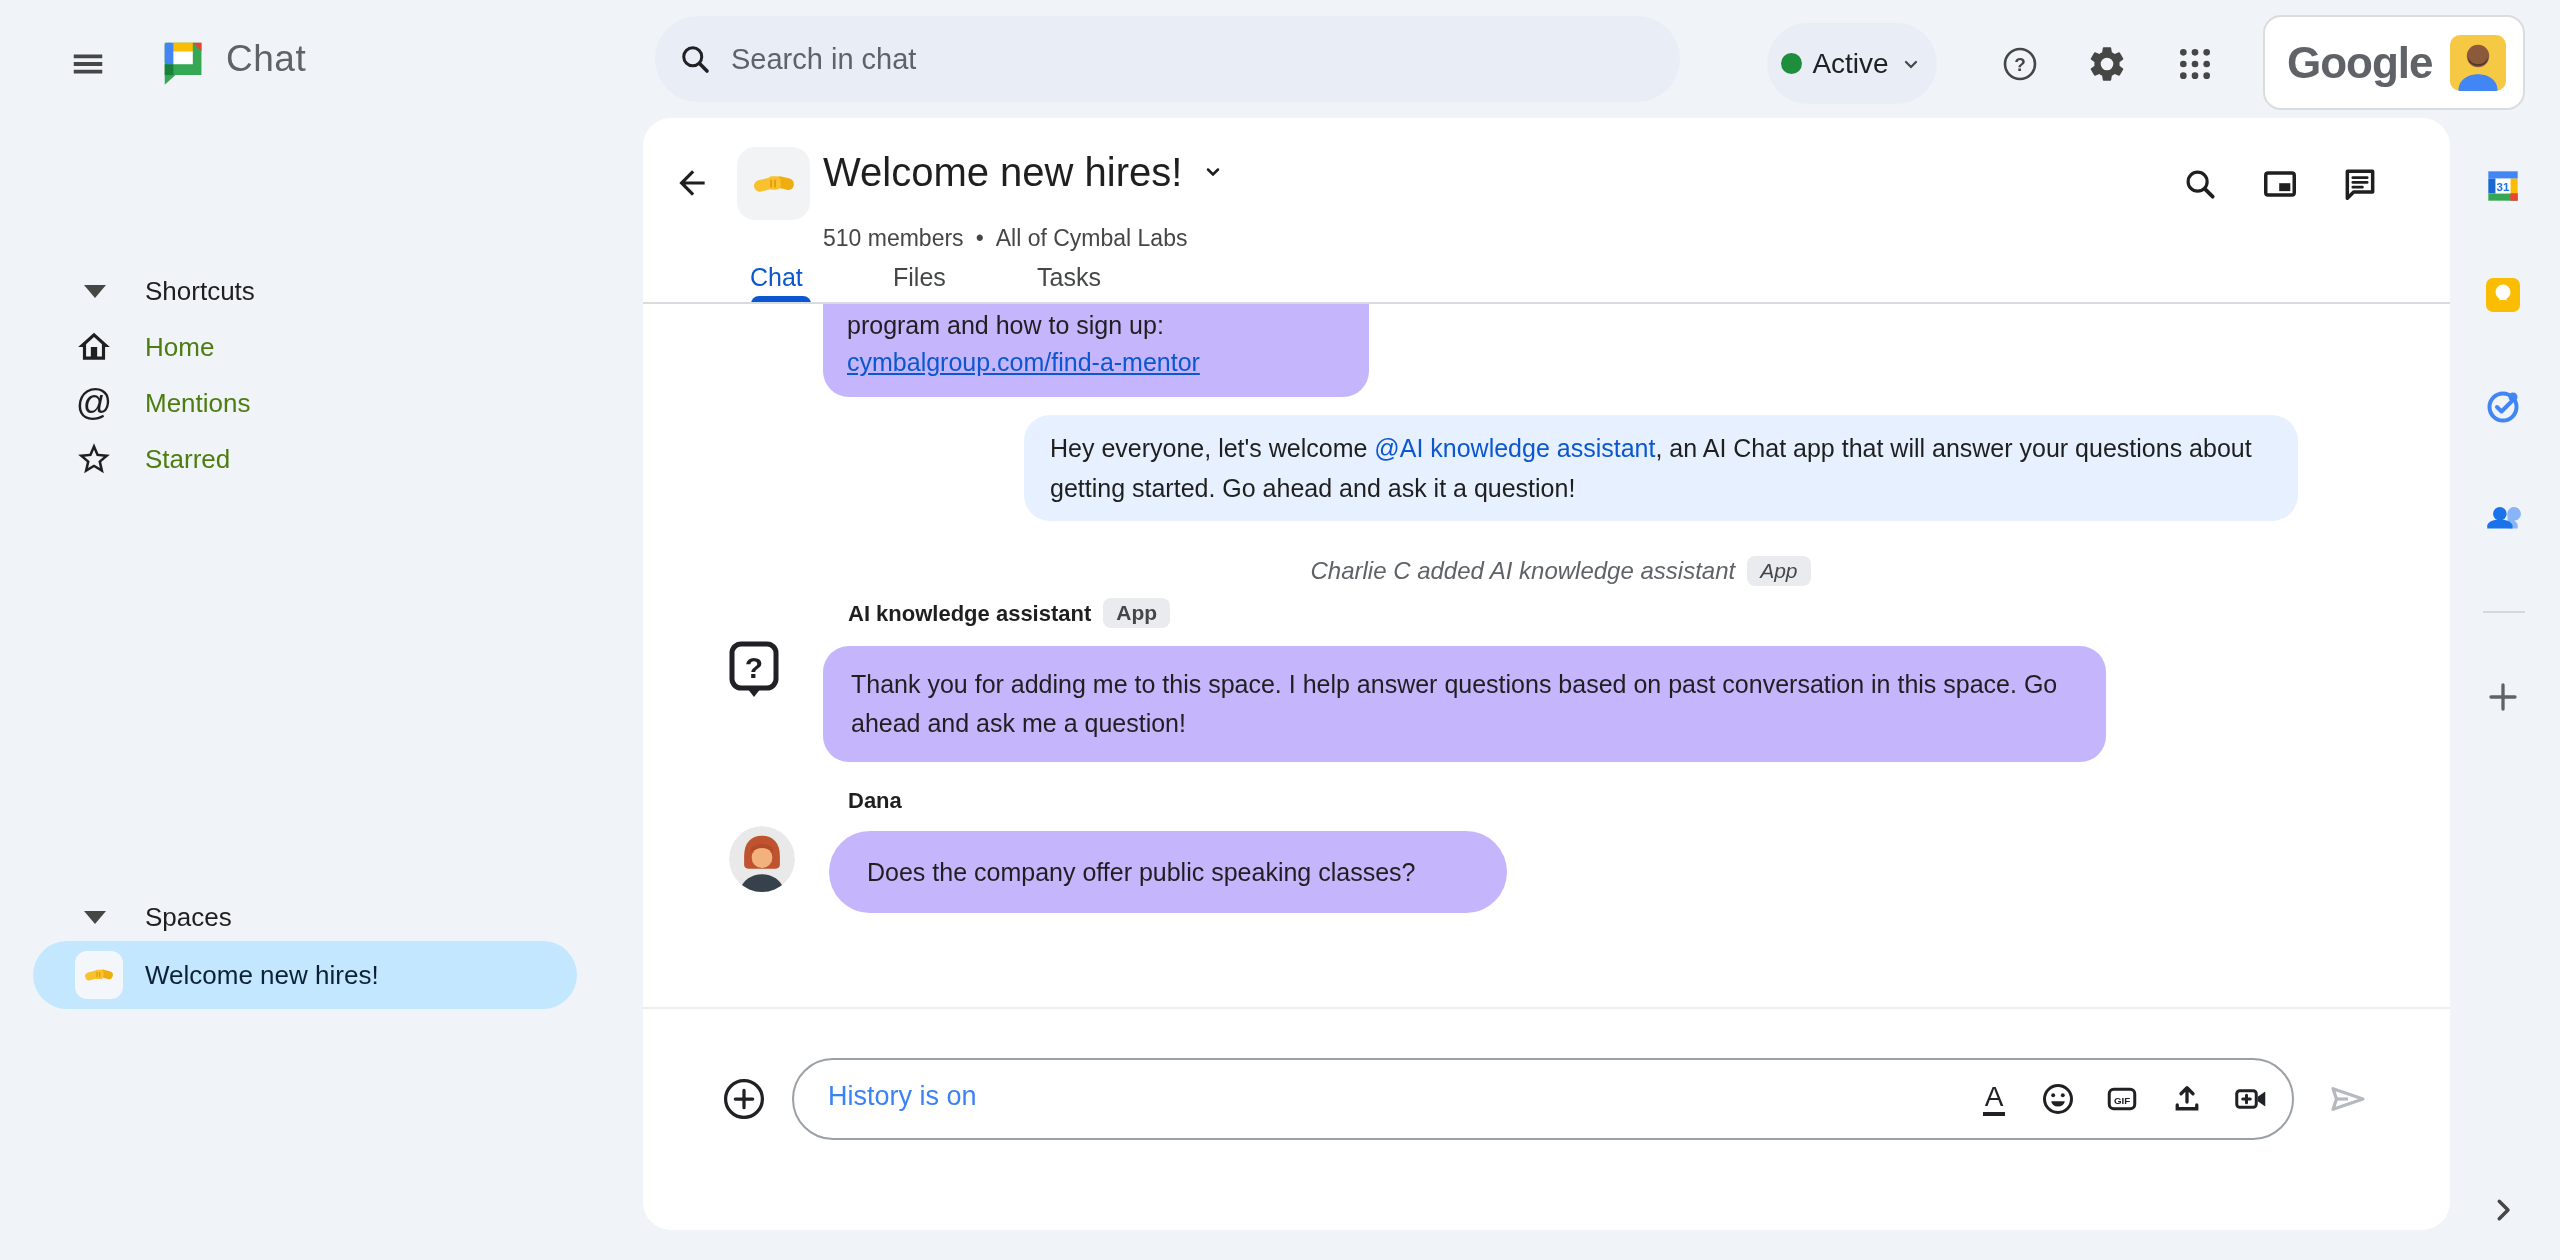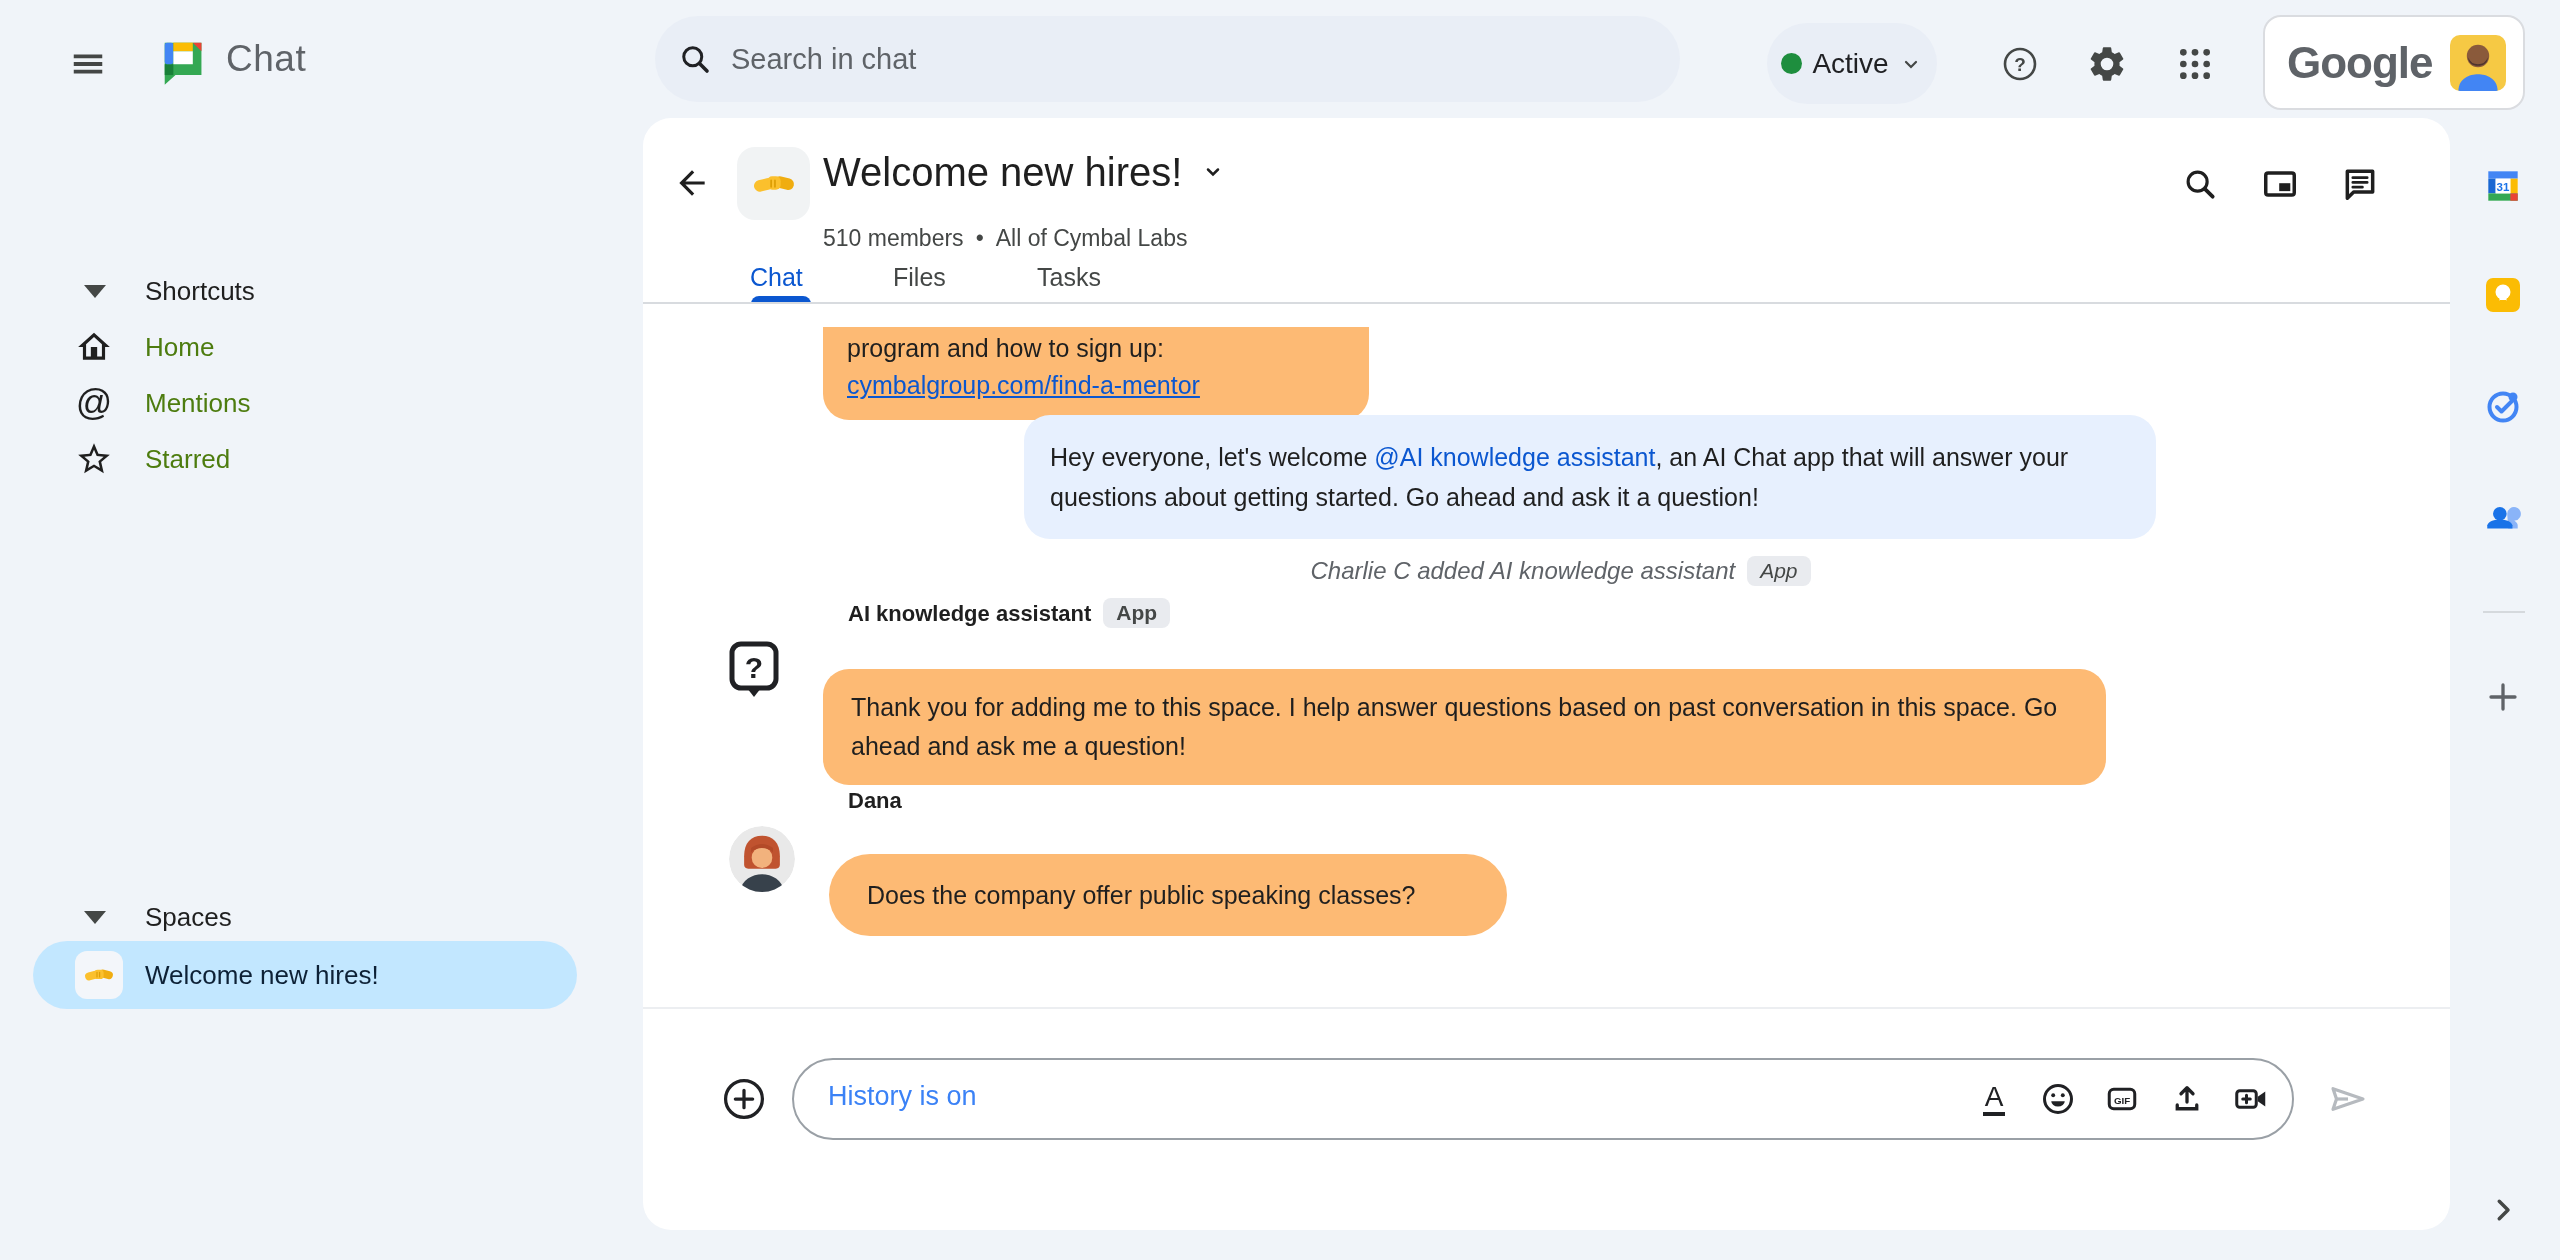--- a/index.html
+++ b/index.html
@@ -46,24 +46,24 @@
   .space-title { font-size:40px; color:#1f1f1f; line-height:48px; }
   .title-chevron { margin-left:16px; color:#1f1f1f; }
   .subtitle { margin-top:29px; font-size:23px; color:#444746; display:flex; align-items:center; gap:12px; }
   .hdr-btn { top:42px; width:48px; height:48px; color:#1f1f1f; cursor:pointer; }
   .tab { top:138px; height:42px; display:flex; align-items:center; font-size:25px; font-weight:500; color:#444746; cursor:pointer; }
   .tab.active { color:#0b57d0; }
   .tab-underline { left:108px; top:178px; width:60px; height:8px; border-radius:8px 8px 0 0; background:#0b57d0; }
   .hdr-divider { left:0; top:184px; width:1807px; height:2px; background:#d8dbdf; }
 
   .messages { left:0; top:186px; width:1807px; height:704px; overflow:hidden; }
-  .bubble { background:#fdba74; color:#1f1f1f; font-size:25px; line-height:39px;margin-top:23px; }
+  .bubble { background:#c4b5fd; color:#1f1f1f; font-size:25px; line-height:39px; }
   .msg-clipped { left:180px; top:0; width:546px; border-radius:0 0 26px 26px; padding:3px 26px 16px 24px; line-height:37px; }
   .msg-link { color:#0b57d0; text-decoration:underline; cursor:pointer; }
-  .msg-out { left:381px; top:111px; width:1132px; border-radius:26px; background:#e7f0fe; padding:22px 26px; font-size:25px; line-height:40px; }
+  .msg-out { left:381px; top:111px; width:1274px; border-radius:26px; background:#e7f0fe; padding:13px 26px; font-size:25px; line-height:40px; }
   .mention { color:#0b57d0; cursor:pointer; }
   .msg-system { left:180px; top:252px; width:1475px; text-align:center; font-size:24px; color:#5f6368;font-style:italic; }
   .app-badge { display:inline-block; background:#e9ebef; color:#444746; font-size:21px; border-radius:8px; padding:3px 13px; margin-left:12px; vertical-align:1px; }
   .sender-row { font-size:22px; font-weight:bold; color:#1f1f1f; }
   .bot-name { left:205px; top:294px; }
   .bot-avatar { left:85px; top:336px; width:52px; height:60px; }
   .msg-bot { left:180px; top:342px; width:1283px; border-radius:26px; padding:19px 28px; }
   .dana-name { left:205px; top:484px; }
   .dana-avatar { left:86px; top:522px; width:66px; height:66px; border-radius:50%; overflow:hidden; }
   .msg-dana { left:186px; top:527px; width:678px; height:82px; border-radius:41px; display:flex; align-items:center; padding:0 38px; }

